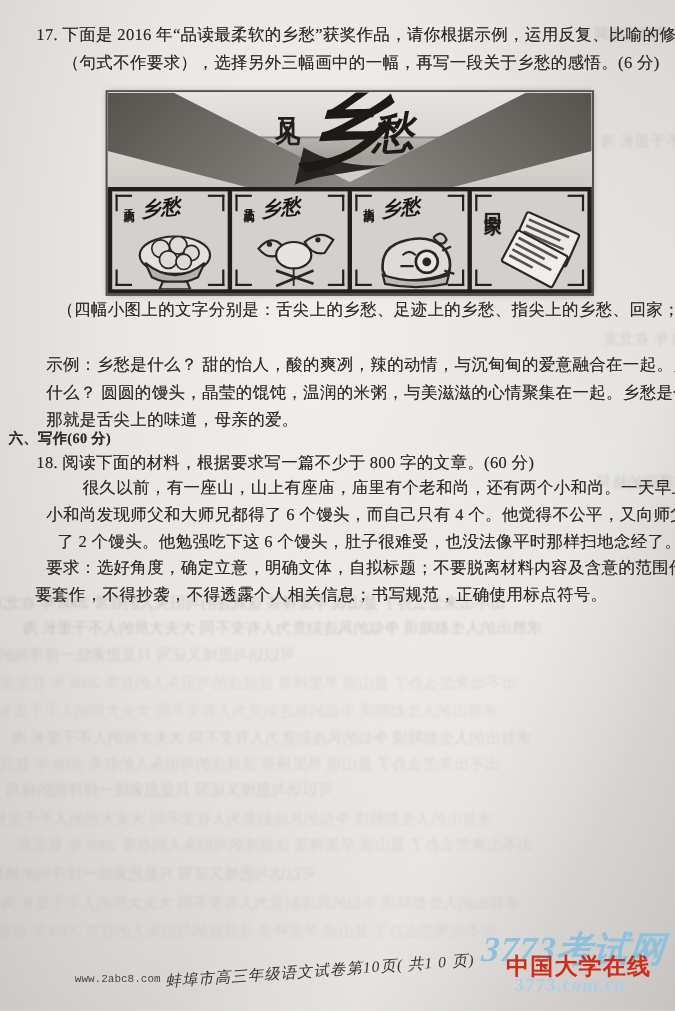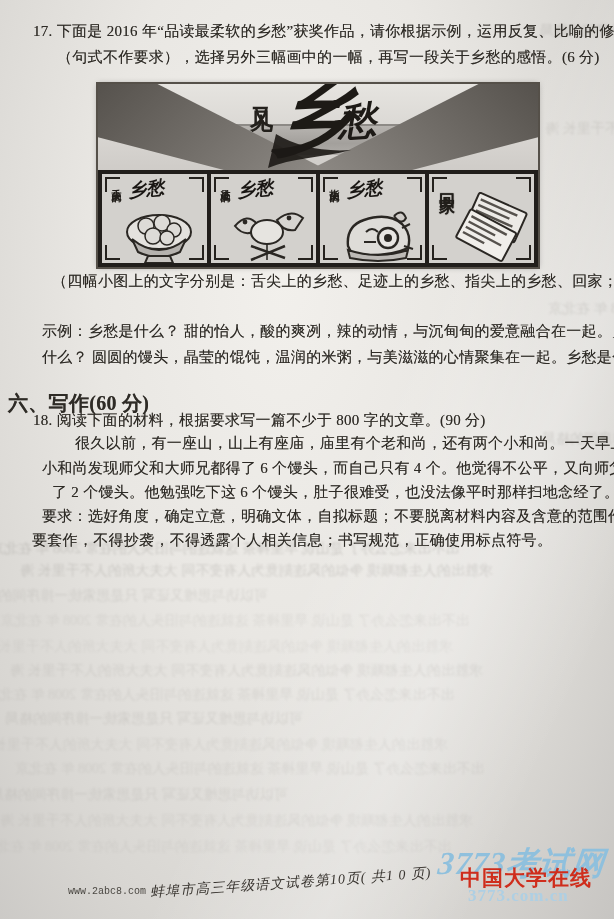--- a/index.html
+++ b/index.html
@@ -6,21 +6,21 @@
   .page{
     position:relative;width:614px;height:919px;overflow:hidden;
     background:
       linear-gradient(115deg, rgba(255,255,255,0) 55%, rgba(255,255,255,0.28) 72%, rgba(255,255,255,0) 86%),
       radial-gradient(ellipse at 46% 30%, #f2f0ec 0%, #e9e7e3 40%, #d8d6d2 75%, #c7c5c2 100%);
     font-family:"Liberation Serif","DejaVu Serif",serif;
     color:#312e29;
   }
   .t{position:absolute;white-space:nowrap;font-size:15px;letter-spacing:.3px;
      color:#2e2b26;text-shadow:0 0 .4px rgba(46,43,38,.6);}
-  .t.big{font-size:20px;font-weight:bold;}
+  .t.big{font-size:13px;font-weight:bold;}
   
   .bleed{position:absolute;white-space:nowrap;font-size:14px;color:#93908b;
      transform:scaleX(-1);filter:blur(.8px);pointer-events:none;}
   
   .artwork{position:absolute;left:98px;top:84px;width:440px;height:183px;
      background:linear-gradient(#d8d6d2,#c9c7c3);
      box-shadow:0 0 0 2px #555049, 0 0 6px rgba(0,0,0,.35);}
   .sky{position:absolute;left:0;top:0;right:0;height:86px;overflow:hidden;
      background:linear-gradient(#e6e4e0,#cfccc8);}
   .roofline{position:absolute;left:17%;right:16%;top:46%;height:34%;
@@ -179,23 +179,24 @@
           </g>
         </svg>
       </div>
 
     </div>
   </div>
 
   <div class="t" style="left:52px;top:272px;">（四幅小图上的文字分别是：舌尖上的乡愁、足迹上的乡愁、指尖上的乡愁、回家；图片</div>
   <div class="t" style="left:42px;top:322px;">示例：乡愁是什么？ 甜的怡人，酸的爽冽，辣的动情，与沉甸甸的爱意融合在一起。乡愁是</div>
   <div class="t" style="left:42px;top:348px;">什么？ 圆圆的馒头，晶莹的馄饨，温润的米粥，与美滋滋的心情聚集在一起。乡愁是什么？</div>
+  <div class="t" style="left:42px;top:372px;">那就是舌尖上的味道，母亲的爱。</div>
 
   <div class="t big" style="left:8px;top:390px;">六、写作(60 分)</div>
-  <div class="t" style="left:33px;top:411px;">18.  阅读下面的材料，根据要求写一篇不少于 800 字的文章。(90 分)</div>
+  <div class="t" style="left:33px;top:411px;">18.  阅读下面的材料，根据要求写一篇不少于 800 字的文章。(60 分)</div>
   <div class="t" style="left:75px;top:434px;">很久以前，有一座山，山上有座庙，庙里有个老和尚，还有两个小和尚。一天早上，小</div>
   <div class="t" style="left:42px;top:459px;">小和尚发现师父和大师兄都得了 6 个馒头，而自己只有 4 个。他觉得不公平，又向师父要</div>
   <div class="t" style="left:52px;top:483px;">了 2 个馒头。他勉强吃下这 6 个馒头，肚子很难受，也没法像平时那样扫地念经了。</div>
   <div class="t" style="left:42px;top:507px;">要求：选好角度，确定立意，明确文体，自拟标题；不要脱离材料内容及含意的范围作文；不</div>
   <div class="t" style="left:32px;top:531px;">要套作，不得抄袭，不得透露个人相关信息；书写规范，正确使用标点符号。</div>
 
   <div class="site-left">www.2abc8.com</div>
   <div class="page-info">蚌埠市高三年级语文试卷第10页( 共1 0 页)</div>
 
   <div class="wm-title">3773考试网</div>

